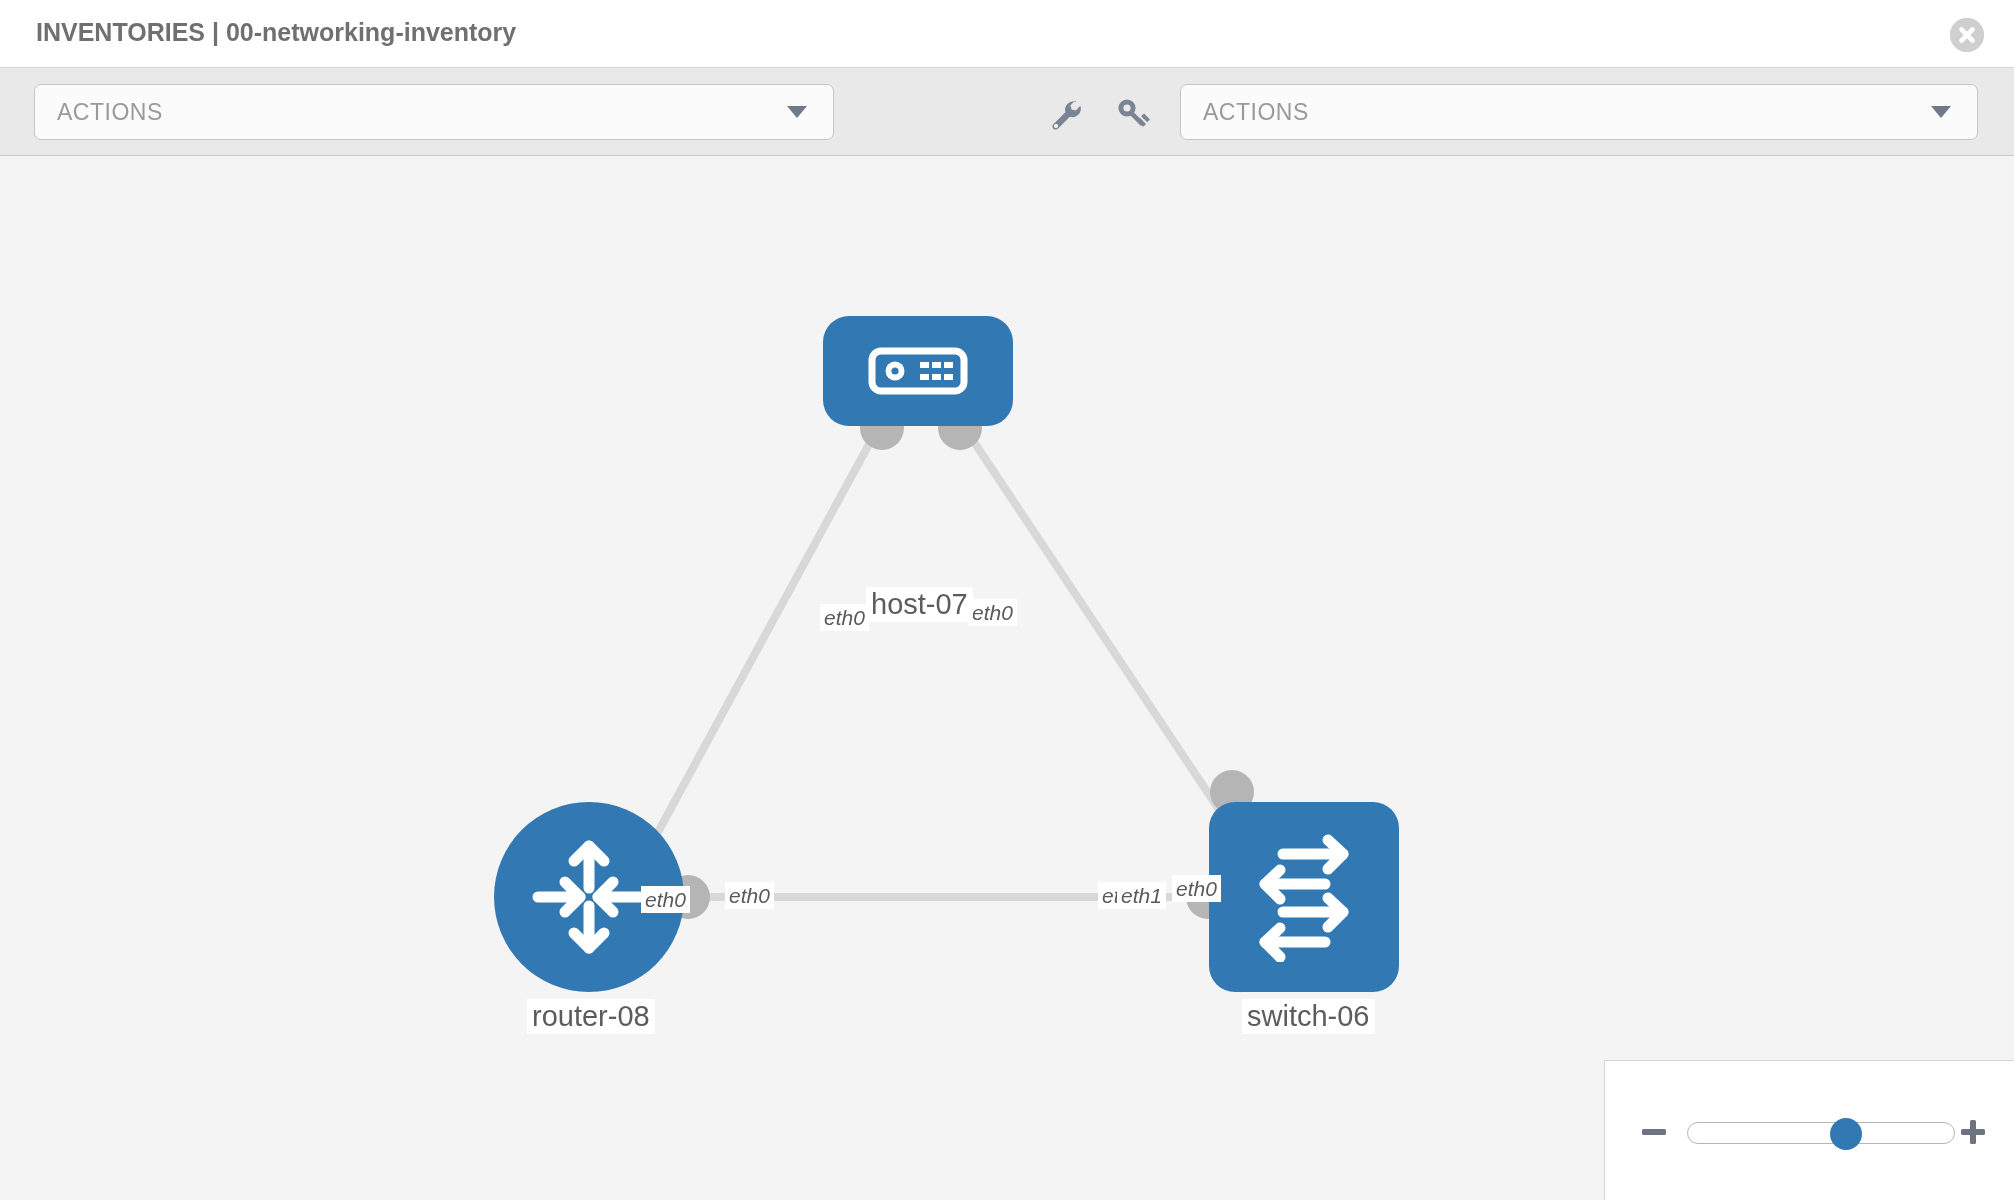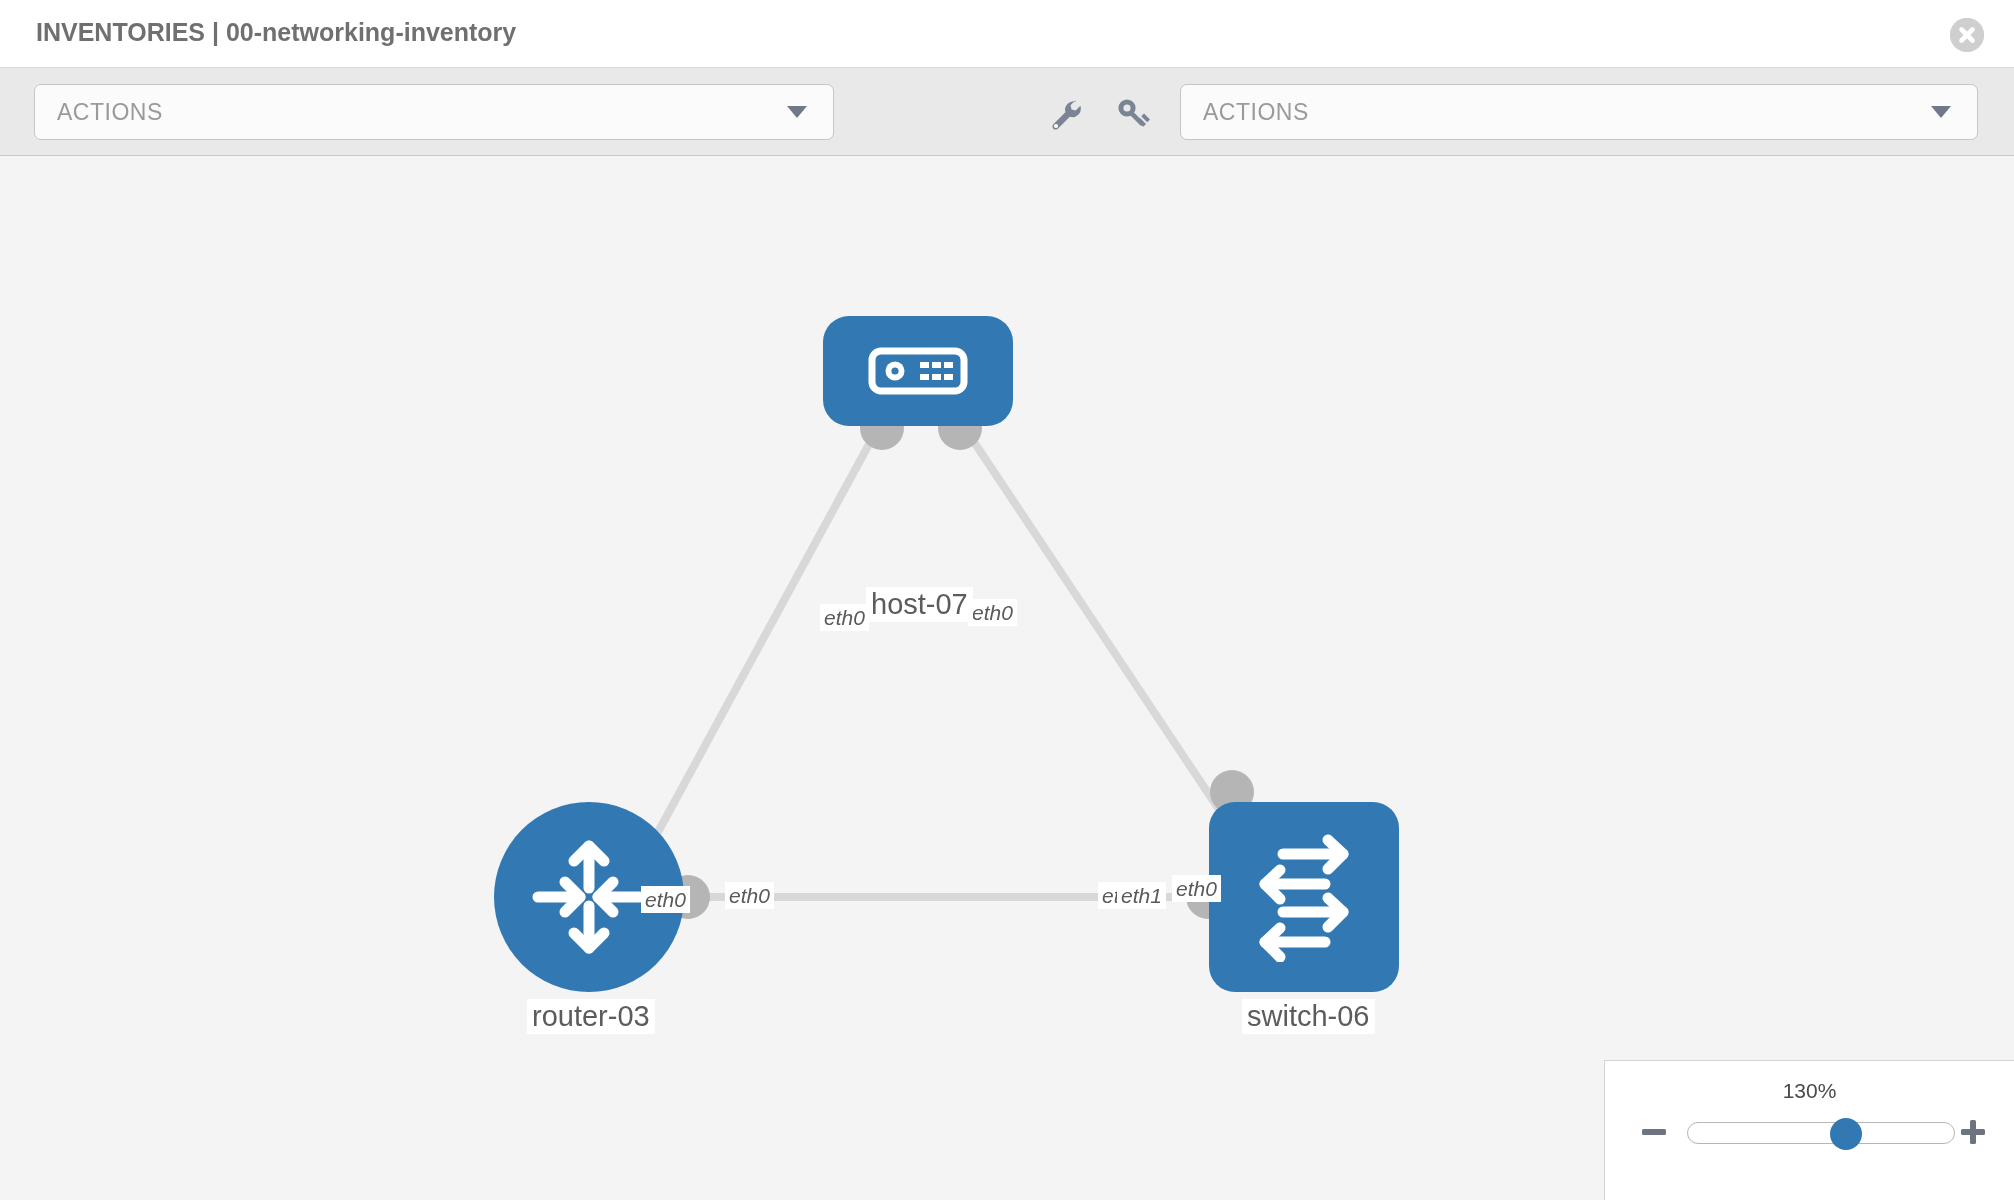--- a/index.html
+++ b/index.html
@@ -295,25 +295,24 @@
     <div class="nlabel iface-label" style="left:968px; top:443px;">eth0</div>
 
     <div class="nlabel iface-label" style="left:641px; top:730px;">eth0</div>
     <div class="nlabel iface-label" style="left:1172px; top:719px;">eth0</div>
 
     <div class="nlabel iface-label" style="left:725px; top:726px;">eth0</div>
     <div class="nlabel iface-label" style="left:1098px; top:726px;">eth0</div>
     <div class="nlabel iface-label" style="left:1117px; top:726px;">eth1</div>
 
     <div class="nlabel name-label" style="left:866px; top:431px;">host-07</div>
-    <div class="nlabel name-label" style="left:527px; top:843px;">router-03</div>
+    <div class="nlabel name-label" style="left:527px; top:843px;">router-08</div>
     <div class="nlabel name-label" style="left:1242px; top:843px;">switch-06</div>
 
     <div class="zoom-control">
-      <div class="zoom-pct">130%</div>
       <div class="zoom-minus">
         <svg width="30" height="30" viewBox="0 0 30 30" aria-hidden="true">
           <rect x="3" y="12" width="24" height="6" rx="1.5" fill="#6d7480"></rect>
         </svg>
       </div>
       <div class="zoom-slider">
         <div class="zoom-thumb"></div>
       </div>
       <div class="zoom-plus">
         <svg width="30" height="30" viewBox="0 0 30 30" aria-hidden="true">

